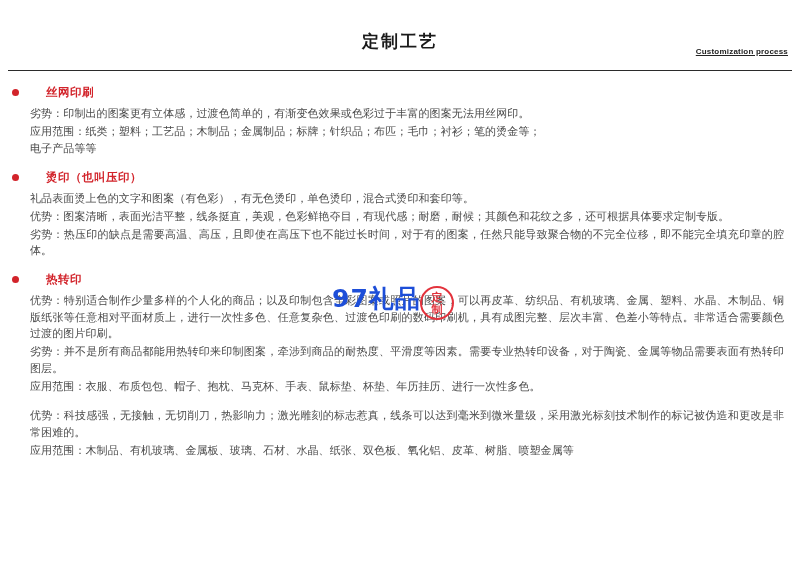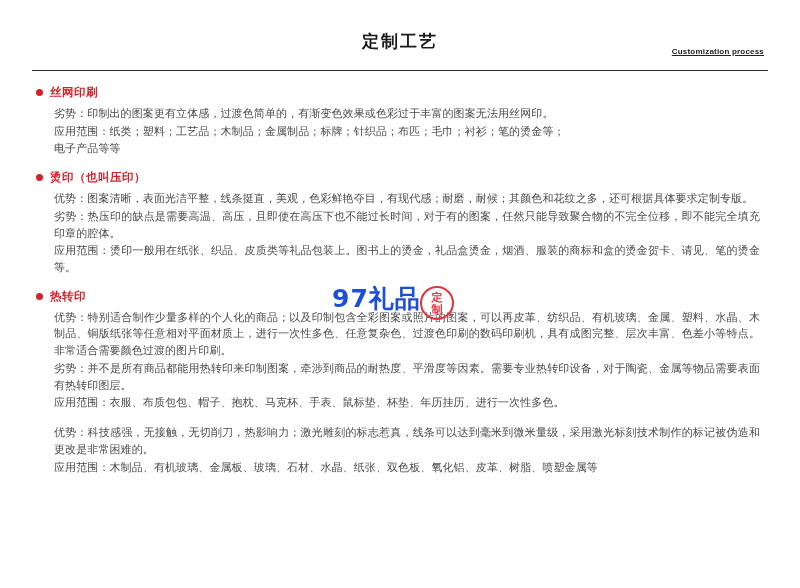--- a/index.html
+++ b/index.html
@@ -13,21 +13,21 @@
     font-family: "Liberation Sans", sans-serif;
     color: #4a4a4a;
     overflow: hidden;
     position: relative;
   }
   .page {
     position: relative;
     width: 800px;
     height: 588px;
     box-sizing: border-box;
-    padding: 0 32px;
+    padding: 0 8px;
   }
   .header {
     position: relative;
     height: 70px;
   }
   .header-title {
     position: absolute;
     left: 0;
     right: 0;
     top: 30px;
@@ -55,20 +55,21 @@
   .content {
     padding-top: 14px;
   }
   .section {
     margin-bottom: 13px;
   }
   .section-head {
     display: flex;
     align-items: center;
     margin: 0 0 5px 4px;
+    gap: 20px;
   }
   .bullet {
     width: 7px;
     height: 7px;
     border-radius: 50%;
     background: #d2232a;
     margin-right: 7px;
     flex: 0 0 auto;
   }
   .section-title {
@@ -151,23 +152,23 @@
         <p class="para">电子产品等等</p>
       </div>
     </div>
 
     <div class="section">
       <div class="section-head">
         <span class="bullet"></span>
         <span class="section-title">烫印（也叫压印）</span>
       </div>
       <div class="section-body">
+        <p class="para">礼品表面烫上色的文字和图案（有色彩），有无色烫印，单色烫印，混合式烫印和套印等。</p>
         <p class="para">优势：图案清晰，表面光洁平整，线条挺直，美观，色彩鲜艳夺目，有现代感；耐磨，耐候；其颜色和花纹之多，还可根据具体要求定制专版。</p>
         <p class="para">劣势：热压印的缺点是需要高温、高压，且即使在高压下也不能过长时间，对于有的图案，任然只能导致聚合物的不完全位移，即不能完全填充印章的腔体。</p>
-        <p class="para">应用范围：烫印一般用在纸张、织品、皮质类等礼品包装上。图书上的烫金，礼品盒烫金，烟酒、服装的商标和盒的烫金贺卡、请见、笔的烫金等。</p>
       </div>
     </div>
 
     <div class="section">
       <div class="section-head">
         <span class="bullet"></span>
         <span class="section-title">热转印</span>
       </div>
       <div class="section-body">
         <p class="para">优势：特别适合制作少量多样的个人化的商品；以及印制包含全彩图案或照片的图案，可以再皮革、纺织品、有机玻璃、金属、塑料、水晶、木制品、铜版纸张等任意相对平面材质上，进行一次性多色、任意复杂色、过渡色印刷的数码印刷机，具有成图完整、层次丰富、色差小等特点。非常适合需要颜色过渡的图片印刷。</p>

